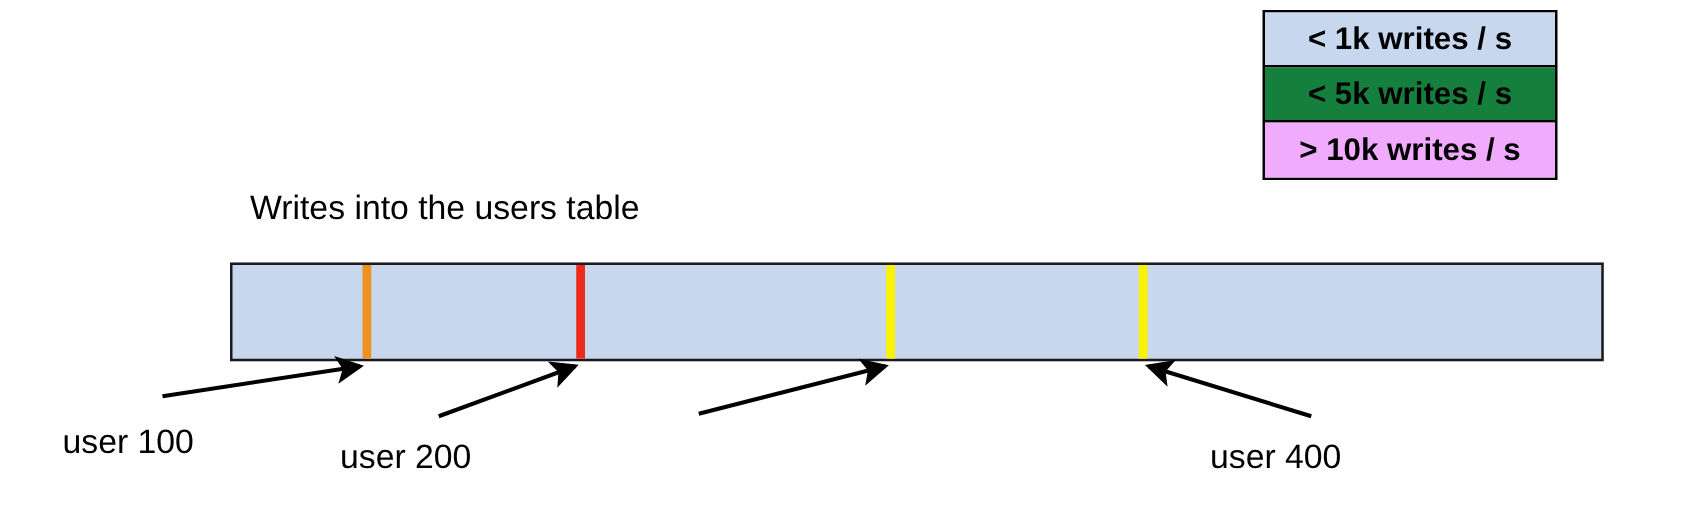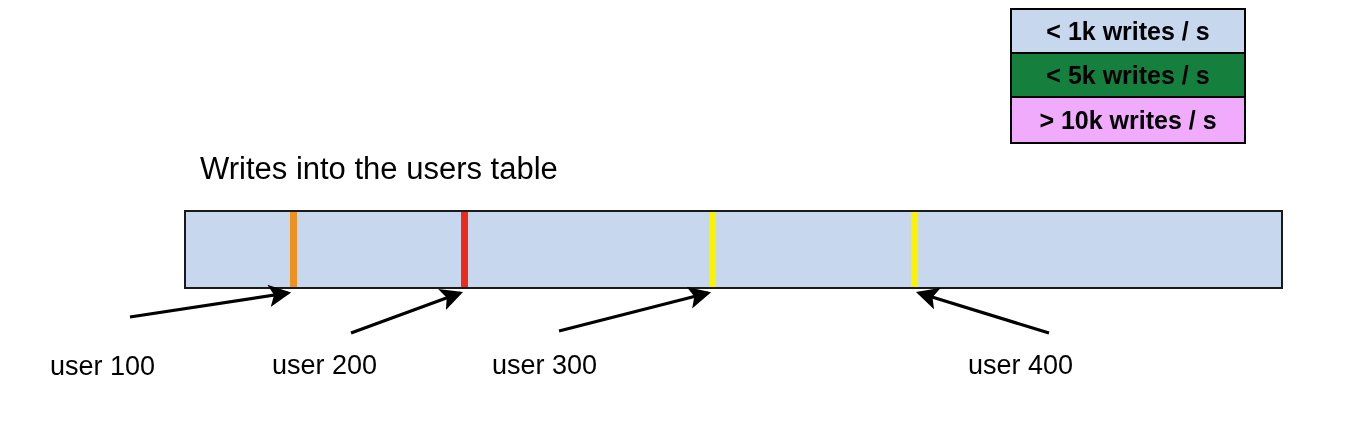--- a/index.html
+++ b/index.html
@@ -47,21 +47,21 @@
     white-space: nowrap;
     letter-spacing: 0px;
     font-weight: bold;
   }
 
   
   .chart-title {
     position: absolute;
     left: 200px;
     top: 151px;
-    font-size: 31px;
+    font-size: 27px;
     color: #000000;
     white-space: nowrap;
   }
 
   
   .bar {
     position: absolute;
     left: 184px;
     top: 210px;
     width: 1099px;
@@ -132,18 +132,17 @@
       <marker id="arrowhead" markerWidth="7" markerHeight="7" refX="6" refY="3.5" orient="auto" markerUnits="strokeWidth">
         <path d="M0,0 L7,3.5 L0,7 L1.6,3.5 Z" fill="#000000"></path>
       </marker>
     </defs>
     <line x1="130" y1="317" x2="288" y2="293" stroke="#000000" stroke-width="3.2" marker-end="url(#arrowhead)"></line>
     <line x1="351" y1="333" x2="460" y2="293" stroke="#000000" stroke-width="3.2" marker-end="url(#arrowhead)"></line>
     <line x1="559" y1="331" x2="708" y2="293" stroke="#000000" stroke-width="3.2" marker-end="url(#arrowhead)"></line>
     <line x1="1049" y1="333" x2="919" y2="293" stroke="#000000" stroke-width="3.2" marker-end="url(#arrowhead)"></line>
   </svg>
 
-  <div class="user-label" style="left:50px;  top:338px;margin-top:13px;">user 100</div>
+  <div class="user-label" style="left:50px;  top:338px;">user 100</div>
   <div class="user-label" style="left:272px; top:350px;text-align:center;">user 200</div>
-  <div class="user-label" style="left:492px; top:350px;">user 300</div>
   <div class="user-label" style="left:968px; top:350px;">user 400</div>
 
 </div>
 
 </body></html>

